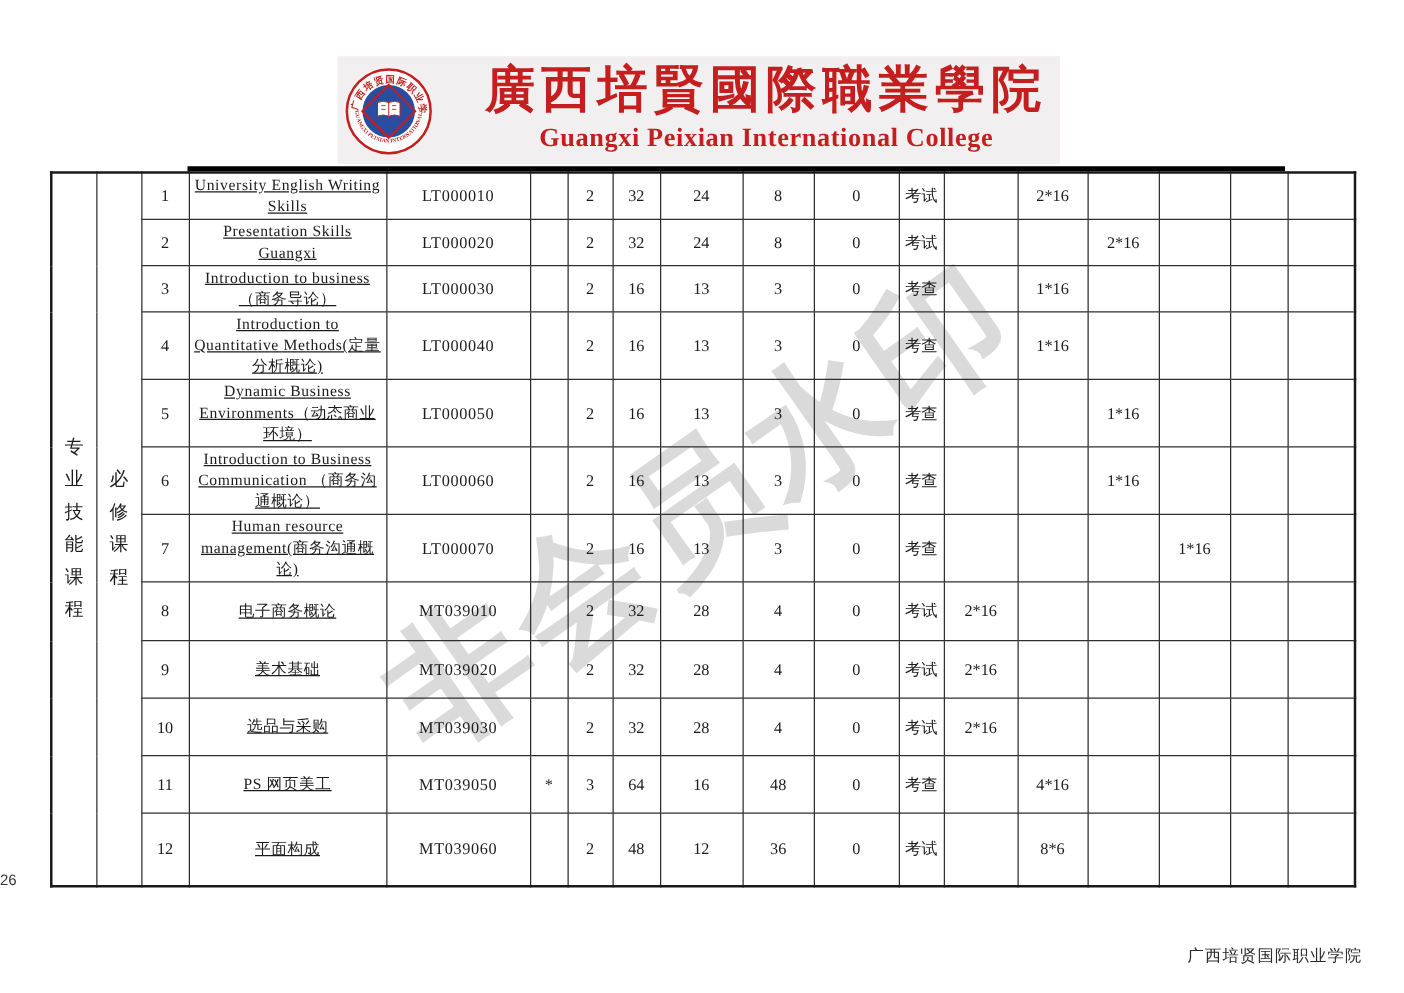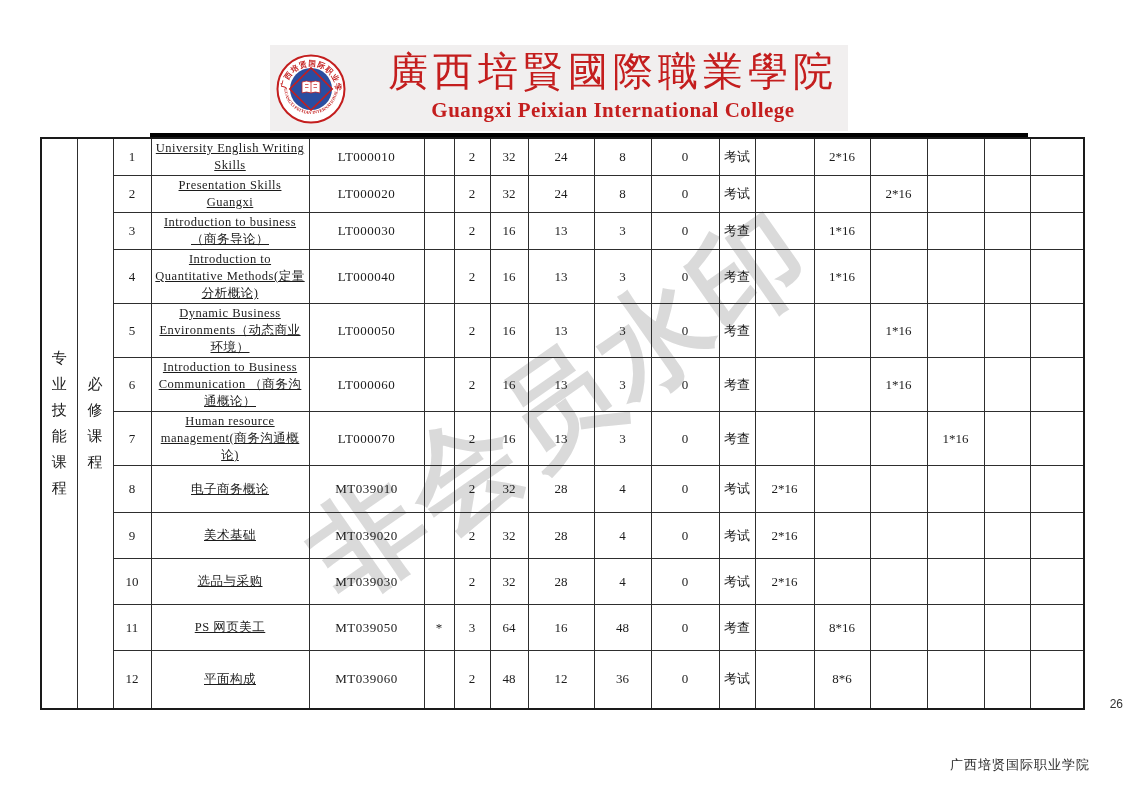--- a/index.html
+++ b/index.html
@@ -10,21 +10,21 @@
   }
 
   
   .header-band {
     position:absolute; left:270px; top:45px; width:578px; height:86px;
     background:#f1efef;
   }
   .logo-wrap { position:absolute; left:6px; top:5px; width:70px; height:78px; }
   .title-block { position:absolute; left:112px; top:0; width:462px; text-align:center; }
   .title-cn {
-    font-size:40px; font-weight:normal; color:#c41e1e;
+    font-size:40px; font-weight:bold; color:#c41e1e;
     letter-spacing:5px; line-height:54px; white-space:nowrap;
   }
   .title-en {
     font-size:21px; font-weight:bold; color:#c41e1e; line-height:23px;
     letter-spacing:0.5px; white-space:nowrap;
   }
 
   
   .watermark {
     position:absolute; left:180px; top:330px; width:760px;
@@ -56,21 +56,21 @@
   .vtext { display:flex; flex-direction:column; align-items:center; justify-content:center; }
   .vtext div { line-height:26px; font-size:15px; color:#1c1c1c; }
 
   .top-thick {
     position:absolute; left:150px; top:133px; width:878px; height:4px;
     background:#000; z-index:2;
   }
 
   
   .page-number {
-    position:absolute; left:0; top:697px; width:1123px; text-align:right;
+    position:absolute; left:0; top:697px; width:1123px; text-align:left;
     font-size:12px; color:#333;
     font-family:"Liberation Sans","DejaVu Sans",sans-serif;
   }
   .footer-school {
     position:absolute; right:33px; top:756px;
     font-size:13px; color:#2a2a2a; letter-spacing:1px;
     font-family:"Liberation Sans","DejaVu Sans",sans-serif;
   }
 </style>
 </head>
@@ -337,21 +337,21 @@
         <td class="name-cell">PS 网页美工</td>
         <td class="code-cell">MT039050</td>
         <td>*</td>
         <td>3</td>
         <td>64</td>
         <td>16</td>
         <td>48</td>
         <td>0</td>
         <td>考查</td>
         <td></td>
-        <td>8*16</td>
+        <td>4*16</td>
         <td></td>
         <td></td>
         <td></td>
         <td></td>
       </tr>
       <tr style="height: 58px;">
         <td>12</td>
         <td class="name-cell">平面构成</td>
         <td class="code-cell">MT039060</td>
         <td></td>

